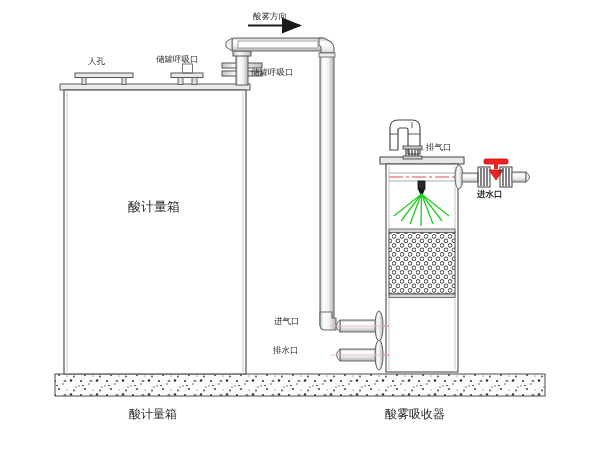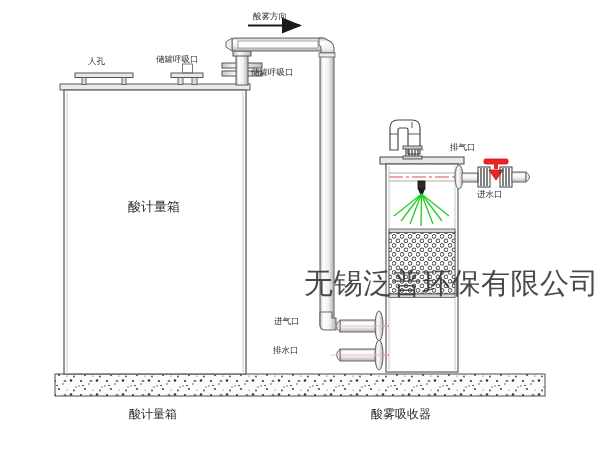--- a/index.html
+++ b/index.html
@@ -264,27 +264,26 @@
   <div class="lbl lbl-sm" style="left:253px; top:12px;">酸雾方向</div>
 
   <div class="lbl lbl-sm" style="left:88px; top:57px;">人孔</div>
 
   <div class="lbl lbl-sm" style="left:156px; top:55px;">储罐呼吸口</div>
 
   <div class="lbl lbl-sm" style="left:251px; top:68px;">储罐呼吸口</div>
 
   <div class="lbl lbl-big" style="left:128px; top:200px;">酸计量箱</div>
 
-  <div class="lbl lbl-sm" style="left:450px; top:143px;">排气口</div>
-
-  <div class="lbl lbl-sm" style="left:477px; top:190px;">进水口</div>
+  <div class="lbl lbl-sm" style="left:426px; top:143px;">排气口</div>
+
+  <div class="lbl lbl-sm" style="left:477px; top:190px;font-weight:bold;">进水口</div>
 
   <div class="lbl lbl-sm" style="left:274px; top:317px;">进气口</div>
 
   <div class="lbl lbl-sm" style="left:273px; top:346px;">排水口</div>
 
-  <div id="watermark">无锡泛普环保有限公司</div>
 
   <div class="lbl lbl-cap" style="left:129px; top:408px;">酸计量箱</div>
 
-  <div class="lbl lbl-cap" style="left:371px; top:408px;">酸雾吸收器</div>
+  <div class="lbl lbl-cap" style="left:385px; top:408px;">酸雾吸收器</div>
 
 </div>
 
 </body></html>

